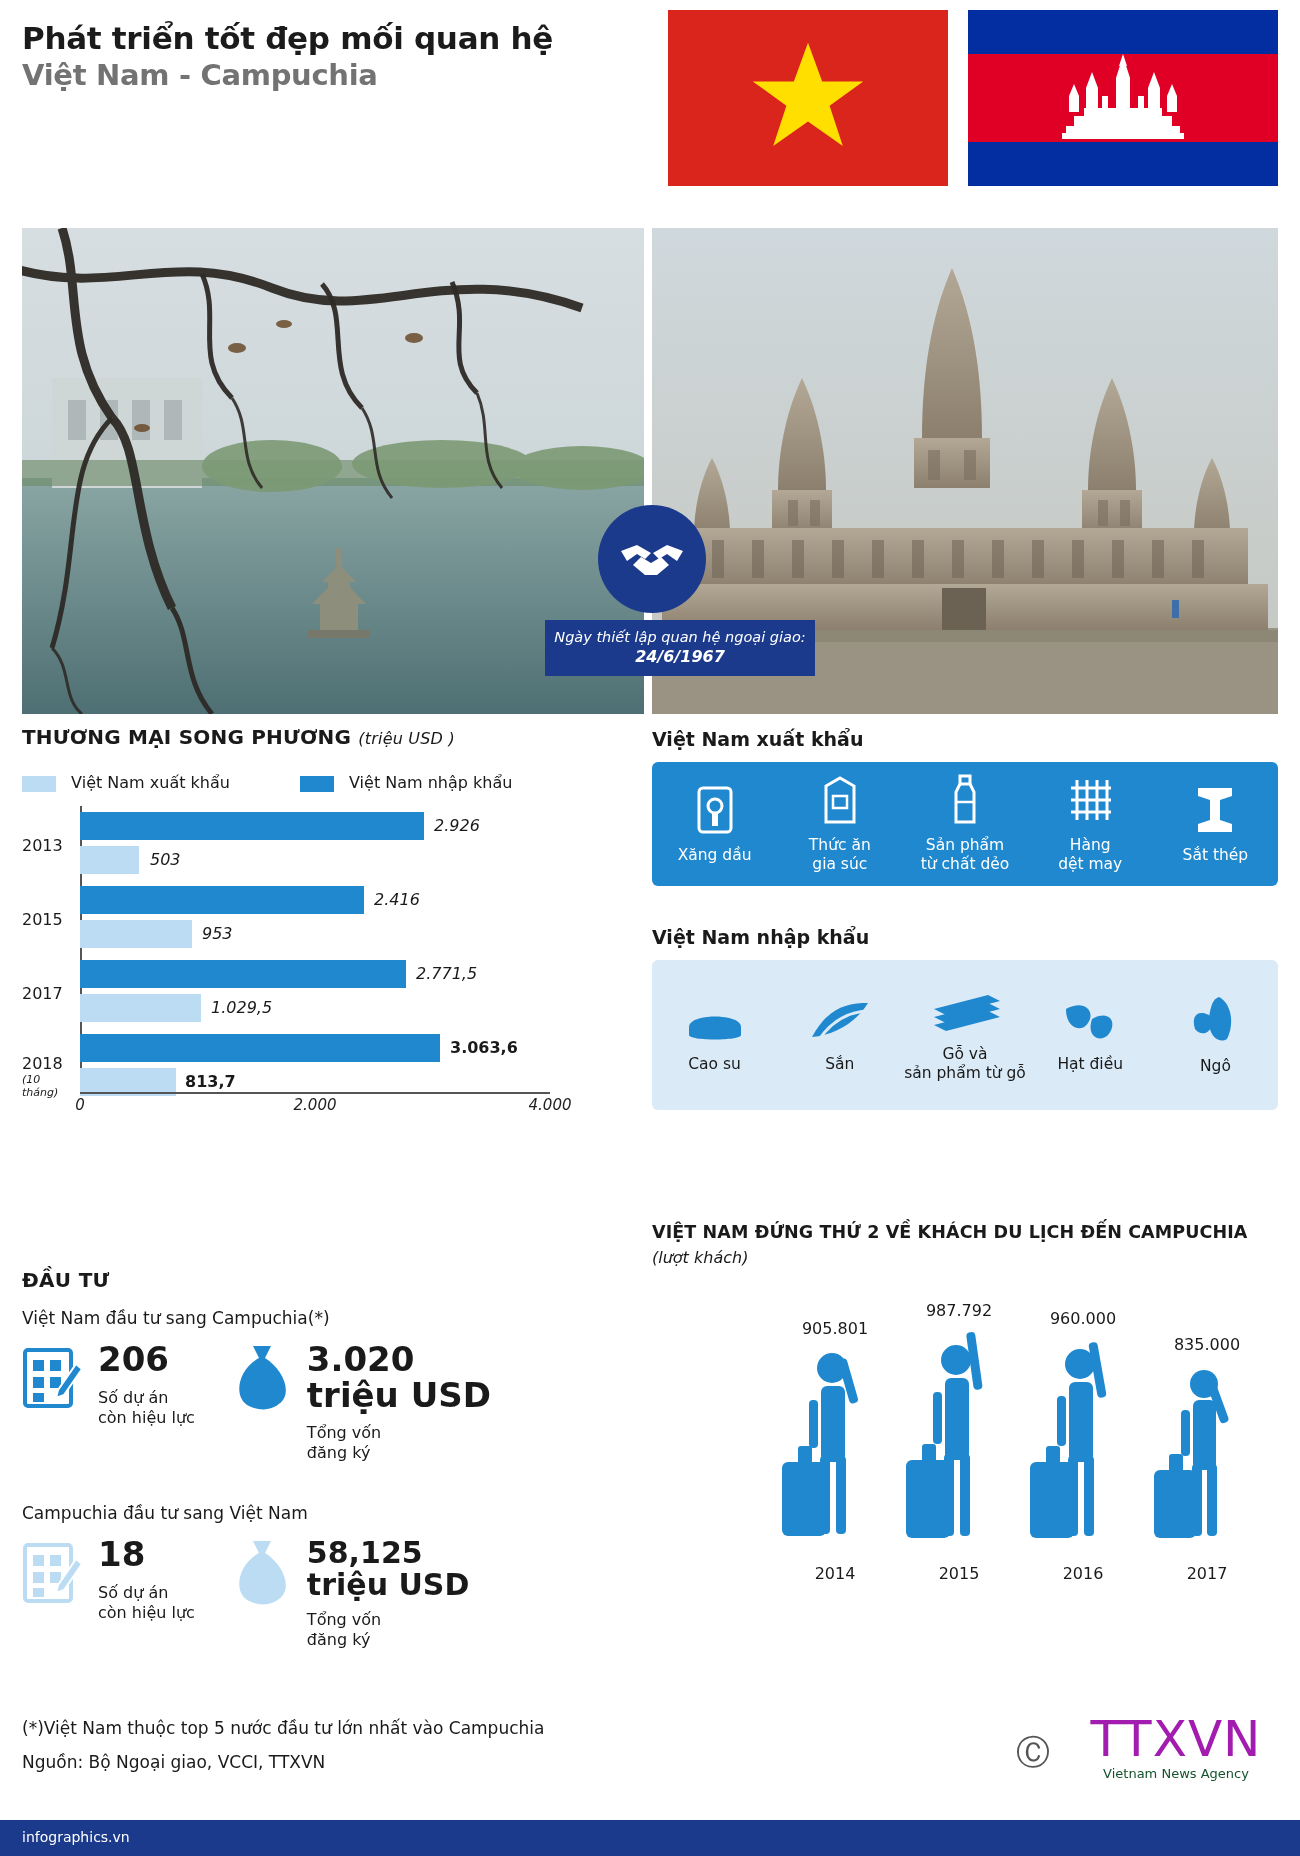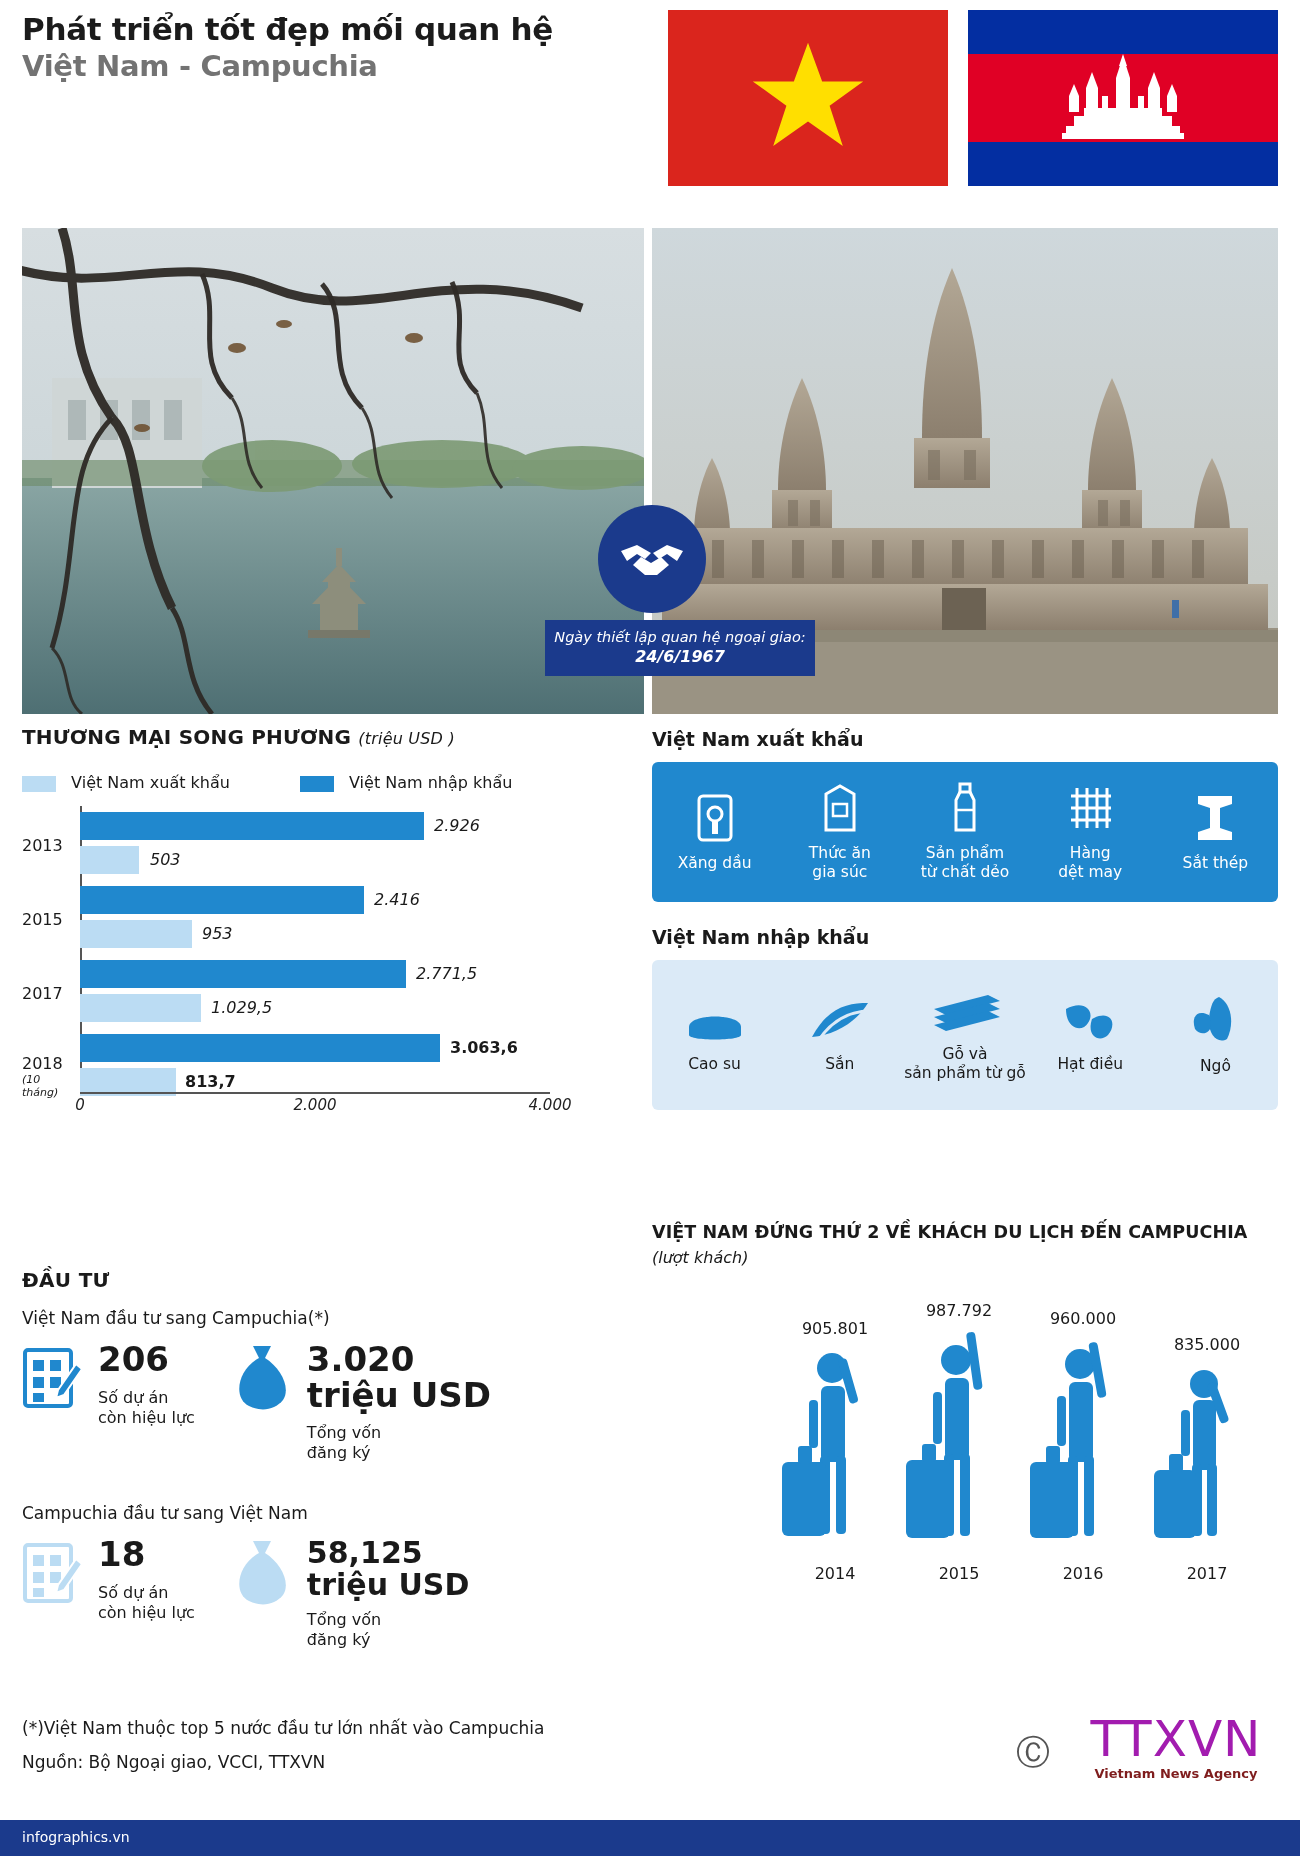--- a/index.html
+++ b/index.html
@@ -8,21 +8,21 @@
     width: 1300px; height: 1856px;
     background: #ffffff;
     font-family: "DejaVu Sans", "Liberation Sans", sans-serif;
     color: #1a1a1a;
     position: relative;
     overflow: hidden;
   }
   .page { position: relative; width: 1300px; height: 1856px; }
 
   
-  .header { position: absolute; left: 22px; top: 12px; width: 640px; }
+  .header { position: absolute; left: 22px; top: 21px; width: 640px; }
   .title-1 { font-size: 31px; font-weight: bold; color: #1b1b1b; line-height: 1.15; letter-spacing: -0.3px; }
   .title-2 { font-size: 29px; font-weight: bold; color: #737373; line-height: 1.15; margin-top: 2px; letter-spacing: -0.3px; }
   .lede { font-size: 17.5px; line-height: 1.42; color: #1b1b1b; margin-top: 8px; width: 630px; }
 
   
   .flag { position: absolute; top: 10px; }
   .flag-vn { left: 668px; width: 280px; height: 176px; background: #da251d; }
   .flag-vn .star { position: absolute; left: 50%; top: 50%; transform: translate(-50%,-52%); }
   .flag-kh { left: 968px; width: 310px; height: 176px; background: #032ea1; position: absolute; overflow: hidden; }
   .flag-kh .band { position: absolute; left: 0; top: 44px; width: 100%; height: 88px; background: #e00025; }
@@ -66,21 +66,21 @@
   .bar.imp { background: #2088ce; }
   .bar.exp { background: #bbdcf3; }
   .bar-val { position: absolute; font-size: 16px; font-style: italic; white-space: nowrap; }
   .bar-val.bold { font-weight: bold; font-style: normal; }
   .axis-line { position: absolute; left: 58px; top: 286px; width: 470px; height: 2px; background: #555; }
   .axis-tick { position: absolute; top: 290px; font-size: 15px; font-style: italic; color: #222; transform: translateX(-50%); }
   .axis-v { position: absolute; left: 58px; top: 0; width: 2px; height: 288px; background: #555; }
 
   
   .exp-head { position: absolute; left: 652px; top: 728px; font-size: 19px; font-weight: bold; }
-  .panel-exp { position: absolute; left: 652px; top: 762px; width: 626px; height: 140px; background: #2088ce; border-radius: 6px; }
+  .panel-exp { position: absolute; left: 652px; top: 762px; width: 626px; height: 124px; background: #2088ce; border-radius: 6px; }
   .imp-head { position: absolute; left: 652px; top: 926px; font-size: 19px; font-weight: bold; }
   .panel-imp { position: absolute; left: 652px; top: 960px; width: 626px; height: 150px; background: #dbeaf7; border-radius: 6px; }
   .icon-row { display: flex; height: 100%; align-items: center; }
   .icon-cell { flex: 1; display: flex; flex-direction: column; align-items: center; justify-content: center; gap: 10px; }
   .icon-cell .cap { font-size: 15.5px; line-height: 1.2; text-align: center; }
   .panel-exp .cap { color: #ffffff; }
   .panel-imp .cap { color: #1a1a1a; }
 
   
   .inv { position: absolute; left: 22px; top: 1268px; width: 600px; }
@@ -101,21 +101,21 @@
   .tour-col { position: absolute; bottom: 0; width: 118px; text-align: center; }
   .tour-col .val { font-size: 16px; margin-bottom: 6px; }
   .tour-col .yr { font-size: 16px; margin-top: 8px; }
 
   
   .note1 { position: absolute; left: 22px; top: 1718px; font-size: 17px; }
   .note2 { position: absolute; left: 22px; top: 1752px; font-size: 17px; }
   .copyc { position: absolute; left: 1016px; top: 1730px; font-size: 34px; color: #555; }
   .ttxvn { position: absolute; left: 1076px; top: 1714px; width: 200px; text-align: center; }
   .ttxvn .mark { font-size: 50px; font-weight: normal; color: #a21caf; letter-spacing: 1px; line-height: 1; }
-  .ttxvn .sub { font-size: 13px; color: #7f1d1d; font-weight: bold; margin-top: 2px; }
+  .ttxvn .sub { font-size: 13px; color: #14532d; font-weight: normal; margin-top: 2px; }
   .srcbar { position: absolute; left: 0; top: 1820px; width: 1300px; height: 36px; background: #1b3a8c; }
   .srcbar span { color: #fff; font-size: 14px; position: absolute; left: 22px; top: 9px; }
 </style>
 </head>
 <body>
 
 <div class="page">
 
   <div class="header">
     <div class="title-1">Phát triển tốt đẹp mối quan hệ</div>

